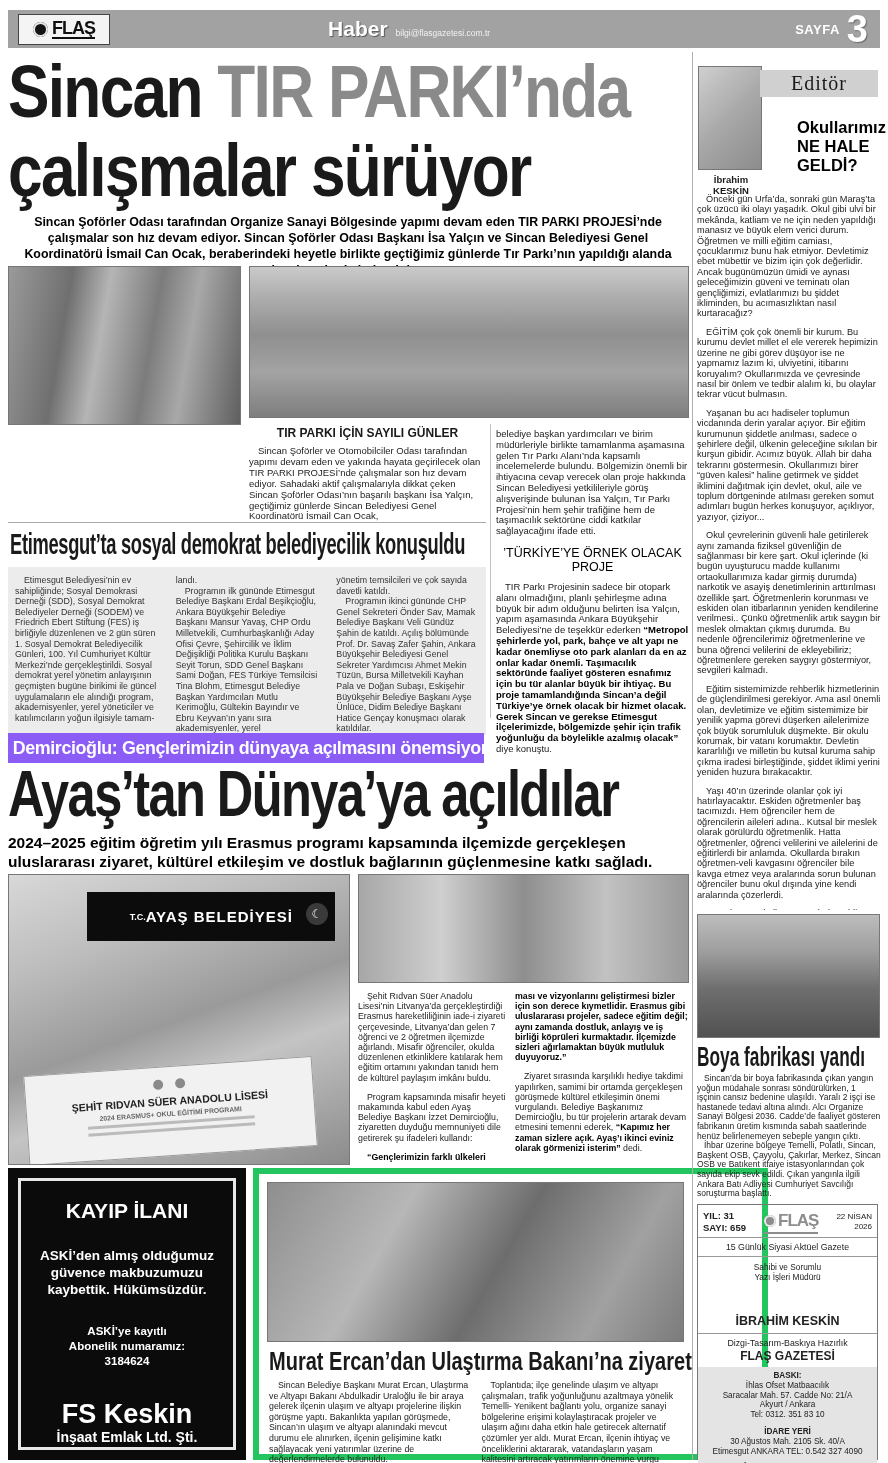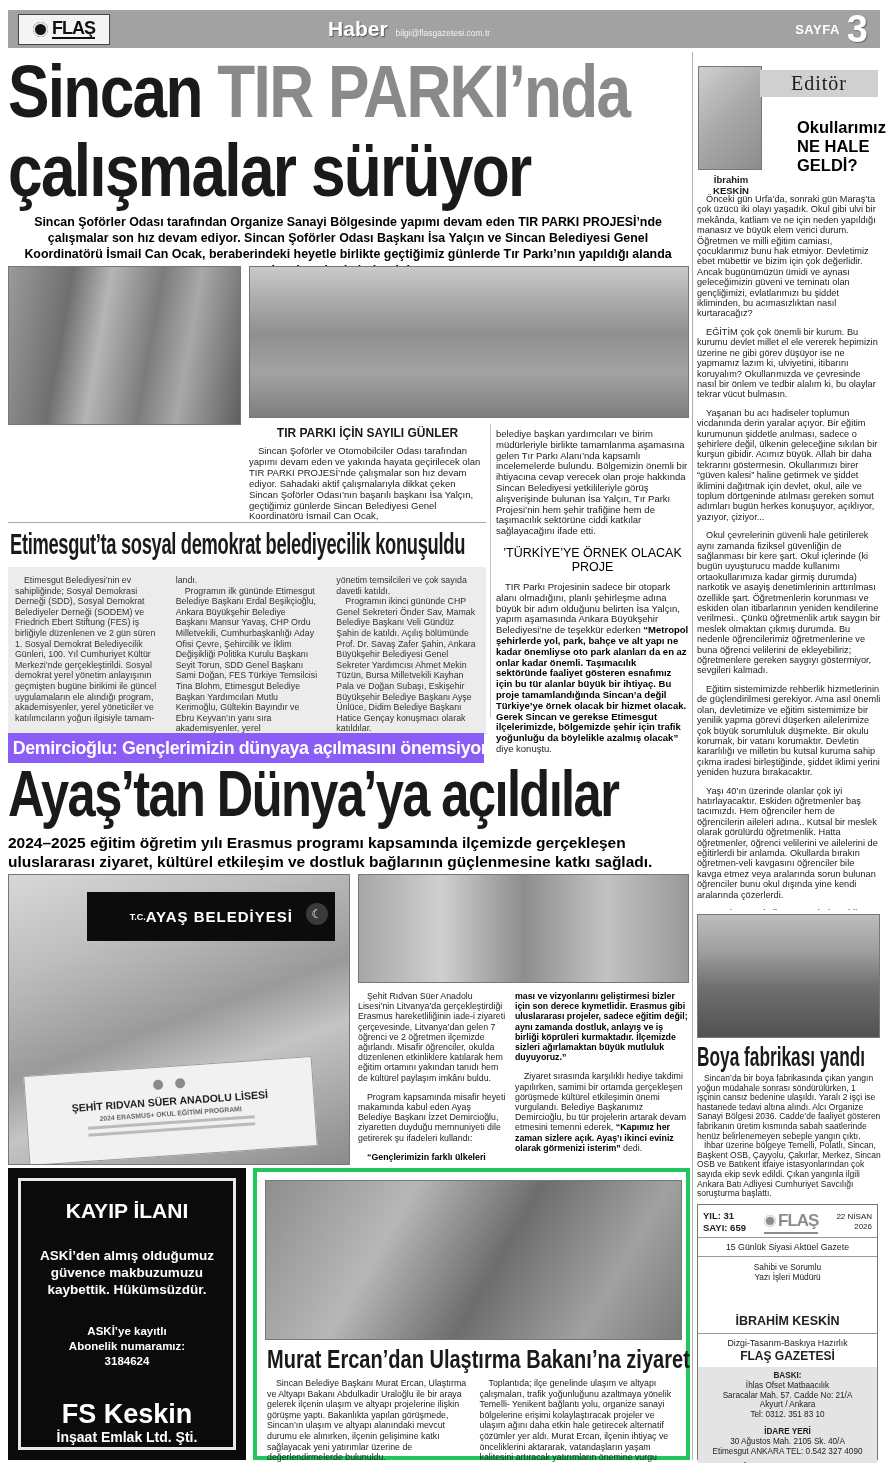--- a/index.html
+++ b/index.html
@@ -75,21 +75,21 @@
   #ayas-col1 p,#ayas-col2 p{margin:0 0 9px;}
   
   #kayip{left:8px;top:1168px;width:238px;height:292px;background:#0b0b0b;}
   .kayip-inner{position:absolute;inset:10px;border:3px solid #e8e8e8;color:#fff;text-align:center;padding-top:18px;box-sizing:border-box;}
   .kayip-title{font-weight:bold;font-size:21px;margin-bottom:24px;}
   .kayip-body{font-weight:bold;font-size:13.5px;line-height:17px;width:88%;margin:0 auto 26px;}
   .kayip-sub{font-weight:bold;font-size:11.5px;line-height:15px;margin-bottom:30px;}
   .kayip-company{font-weight:bold;font-size:27px;line-height:30px;}
   .kayip-company-sub{font-weight:bold;font-size:14px;}
   
-  #murat-box{left:253px;top:1168px;width:437px;height:292px;border:4px solid #22c55e;box-sizing:border-box;}
+  #murat-box{left:253px;top:1168px;width:515px;height:292px;border:6px solid #22c55e;box-sizing:border-box;}
   #photo-murat{position:absolute;left:8px;top:8px;width:417px;height:160px;}
   #murat-h{position:absolute;left:10px;top:172px;font-weight:bold;font-size:26px;white-space:nowrap;
            transform:scaleX(.77);transform-origin:0 0;}
   #murat-cols{position:absolute;left:10px;top:206px;width:413px;display:flex;gap:12px;}
   .mcol{flex:1;font-size:8.8px;line-height:10.6px;color:#222;}
   
   #vrule{left:692px;top:52px;width:1px;height:1408px;background:#b0b0b0;}
   #rightcol{left:695px;top:52px;width:186px;height:1411px;}
   #editor-photo{position:absolute;left:3px;top:14px;width:64px;height:104px;}
   #editor-label{position:absolute;left:65px;top:18px;width:118px;height:27px;background:#d0d0d0;

